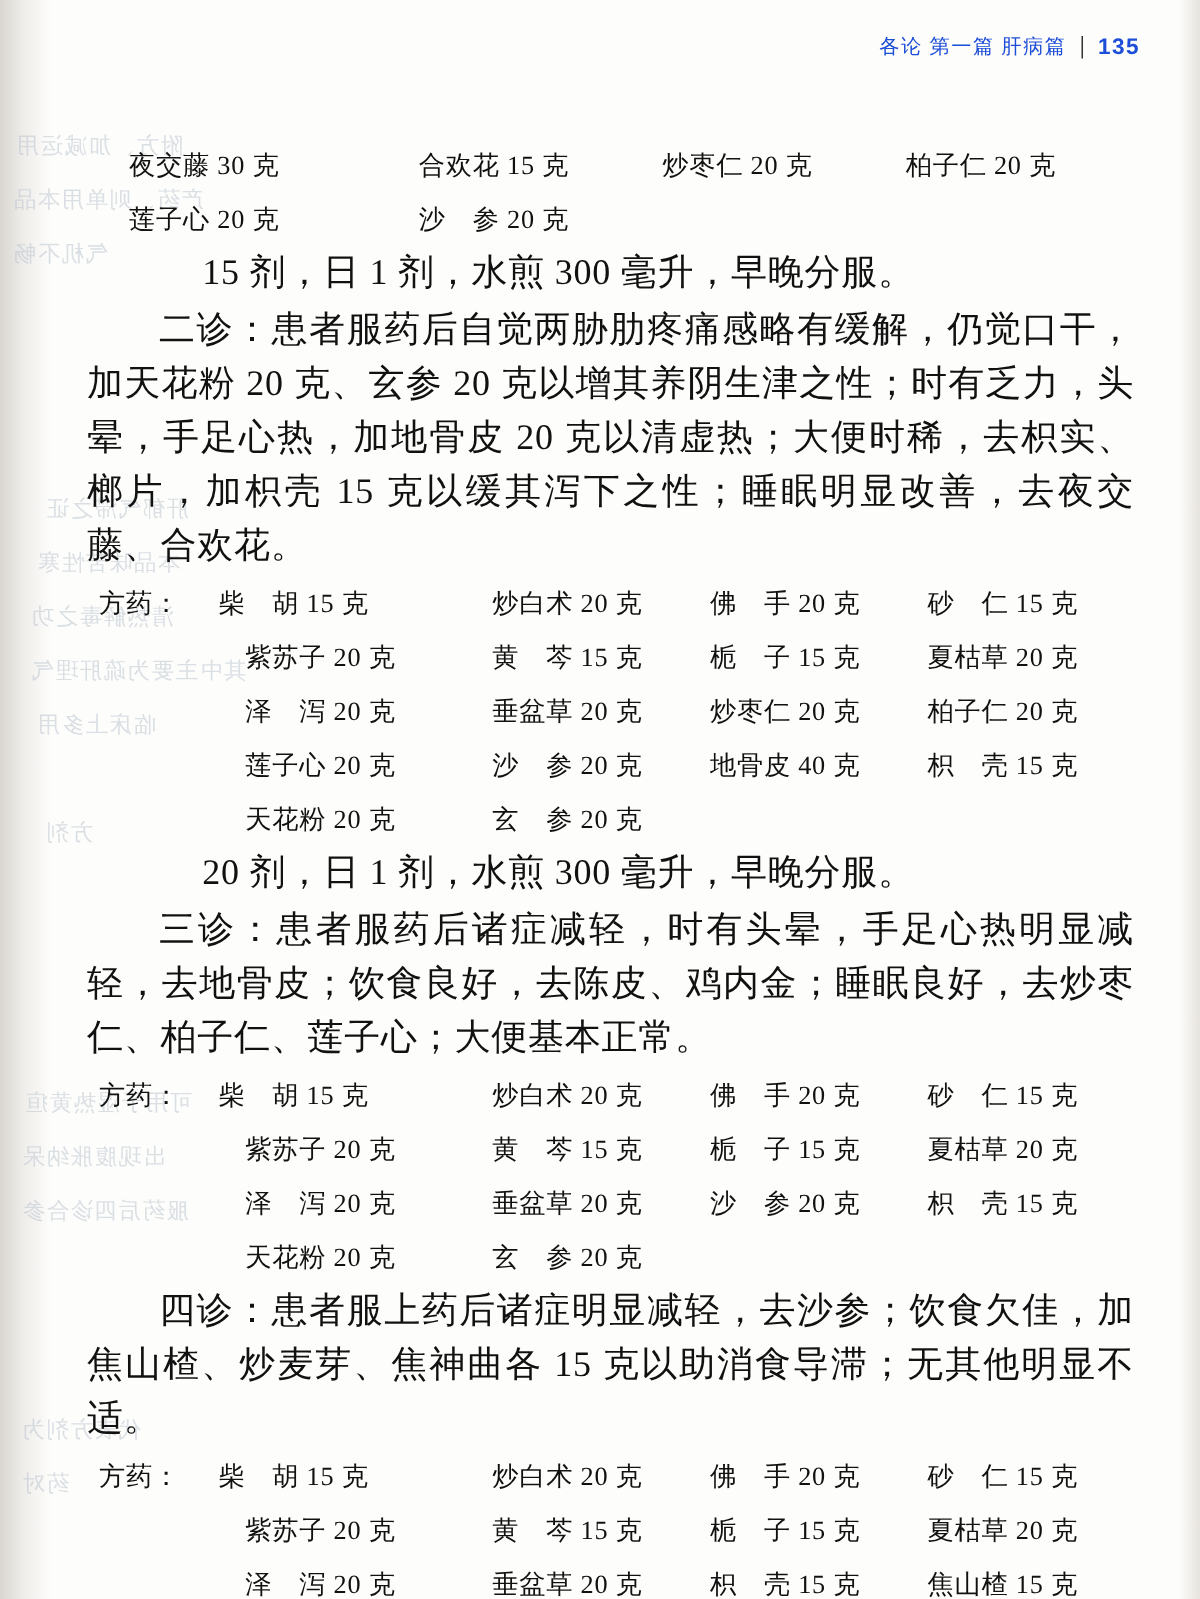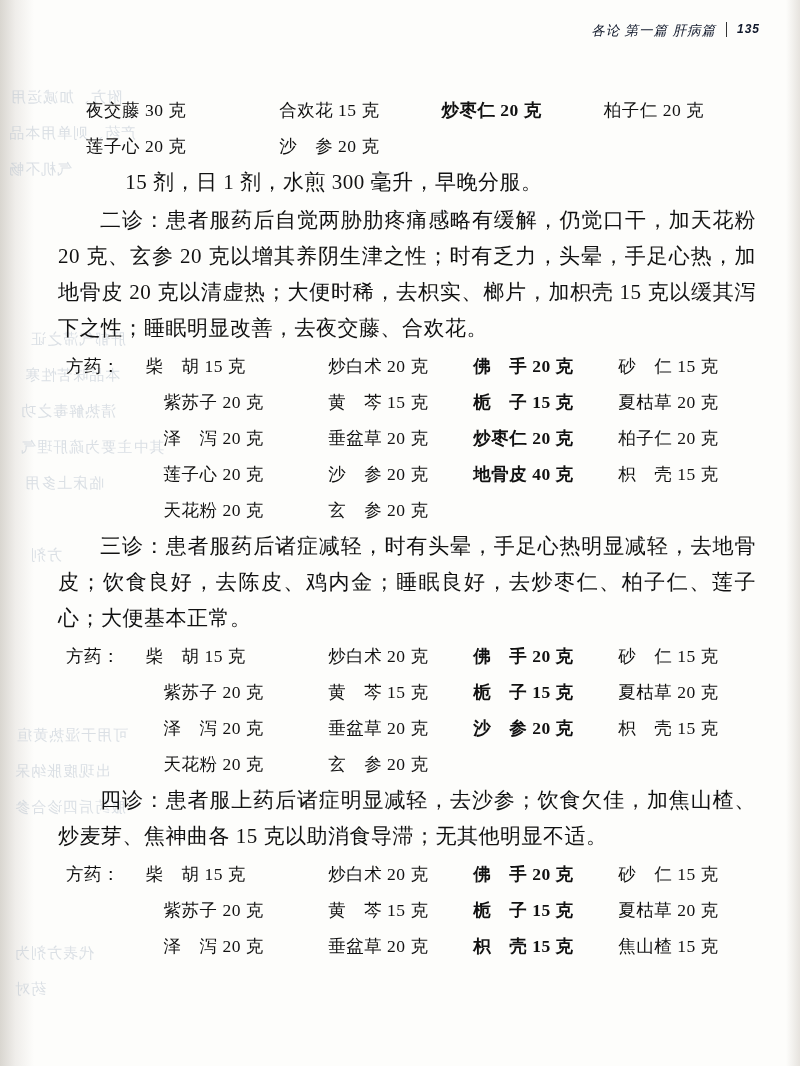--- a/index.html
+++ b/index.html
@@ -47,48 +47,48 @@
     transform: scaleX(-1);
     pointer-events: none;
     user-select: none;
   }
 
   .header {
     position: absolute;
     top: 22px;
     right: 40px;
     display: flex;
+    align-items: center;
     gap: 10px;
     font-size: 13.5px;
-    color: #0f172a;
+    color: #1d4ed8;
     letter-spacing: 1px;
-    font-style: italic;
   }
   .header .bar {
     display: inline-block;
     width: 1px;
     height: 15px;
     background: #333;
   }
   .header .pageno {
     font-family: "Liberation Sans", sans-serif;
     font-weight: bold;
-    font-size: 12px;
+    font-size: 15px;
   }
 
   .content {
     position: absolute;
     left: 58px;
     right: 44px;
     top: 92px;
   }
 
   p.para {
     margin: 0 0 2px 0;
-    font-size: 21px;
+    font-size: 24px;
     line-height: 36px;
     text-align: justify;
     letter-spacing: 0.5px;
     font-family: Liberation Serif, serif;
   }
   p.indent2 { text-indent: 2em; }
   p.indent3 { padding-left: 3.2em; }
 
   table.rx {
     border-collapse: collapse;
@@ -103,21 +103,21 @@
     vertical-align: baseline;
     letter-spacing: 0.5px;
   }
   table.rx td.label {
     width: 88px;
     text-indent: 0;
     padding-left: 8px;
   }
   table.rx td.c1 { width: 190px; padding-left: 28px; }
   table.rx td.c2 { width: 160px; }
-  table.rx td.c3 { width: 160px; font-weight: bold; }
+  table.rx td.c3 { width: 160px; }
   table.rx td.c4 { width: 150px; }
 </style>
 </head>
 <body>
 
 <div class="page">
 
   <div class="bleed" style="left:10px; top:88px;">附方、加减运用</div>
   <div class="bleed" style="left:8px;  top:124px;">产药、则单用本品</div>
   <div class="bleed" style="left:8px;  top:160px;">气机不畅</div>
@@ -196,20 +196,21 @@
       <tr>
         <td class="label"></td>
         <td style="width:186px;padding-left:18px">天花粉 20 克</td>
         <td class="c2">玄　参 20 克</td>
         <td class="c3"></td>
         <td class="c4"></td>
       </tr>
     </tbody>
       </table>
 
+    <p class="para indent3">20 剂，日 1 剂，水煎 300 毫升，早晚分服。</p>
 
     <p class="para indent2">三诊：患者服药后诸症减轻，时有头晕，手足心热明显减轻，去地骨皮；饮食良好，去陈皮、鸡内金；睡眠良好，去炒枣仁、柏子仁、莲子心；大便基本正常。</p>
 
     <table class="rx">
       <tbody>
           <tr>
         <td class="label">方药：</td>
         <td style="width:186px">柴　胡 15 克</td>
         <td class="c2">炒白术 20 克</td>
         <td class="c3">佛　手 20 克</td>

